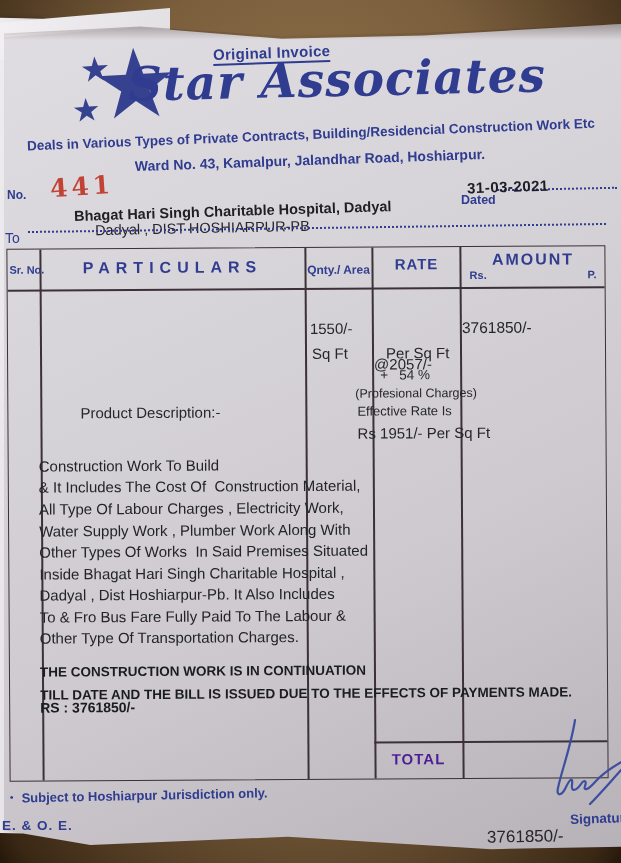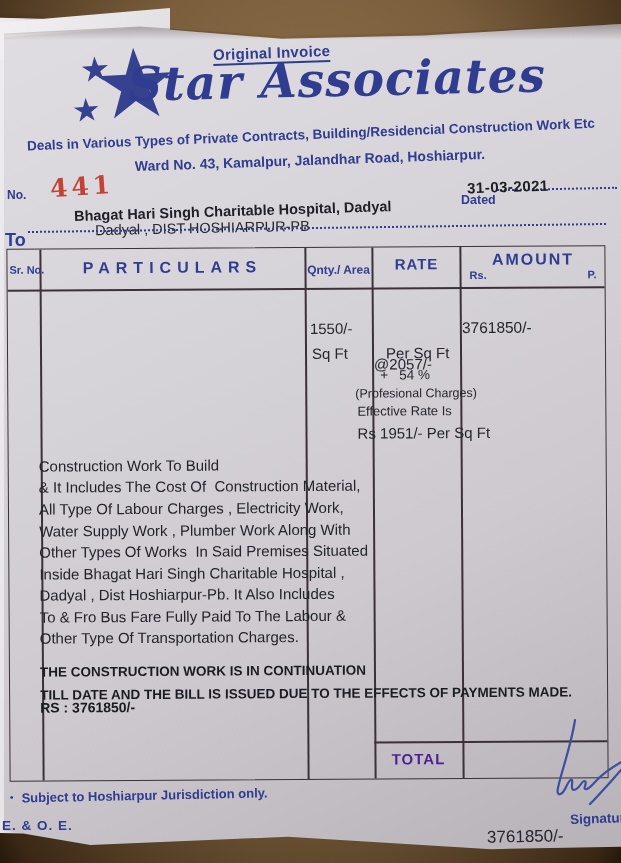--- a/index.html
+++ b/index.html
@@ -62,21 +62,21 @@
   #invoice-number{
     left:50px;top:172px;font-family:"DejaVu Serif","Liberation Serif",serif;
     font-size:25px;color:#c04335;letter-spacing:4px;transform:rotate(-4deg);font-weight:600;
   }
   #dated-label{left:461px;top:193px;font-size:12.5px;font-weight:bold;}
   #dated-dots{left:497px;top:188px;width:120px;border-bottom:2px dotted #2f3c8f;transform:rotate(-1.2deg);}
   #date-value{left:467px;top:178px;font-size:15px;font-weight:bold;color:#1d1d24;transform:rotate(-2deg);letter-spacing:.5px;}
 
   #recipient-line1{left:74px;top:203px;font-size:14.5px;font-weight:600;color:#1e1e26;transform:rotate(-1.8deg);}
   #recipient-line2{left:95px;top:220px;font-size:14.5px;color:#26262e;transform:rotate(-1.2deg);}
-  #to-label{left:5px;top:230px;font-size:18px;font-weight:bold;}
+  #to-label{left:5px;top:230px;font-size:14px;font-weight:normal;}
   #to-dots{left:28px;top:227px;width:578px;border-bottom:2.5px dotted #2f3c8f;transform:rotate(-0.8deg);}
 
   
   #invoice-table{
     left:8px;top:247px;width:597px;height:531px;
     border:1.6px solid #3b3136;transform:rotate(-0.35deg);
   }
   .vline{position:absolute;top:0;bottom:0;width:1.6px;background:#3b3136;}
   #vline-srno{left:32px;}
   #vline-particulars{left:297px;}
@@ -166,20 +166,21 @@
     <div class="cell-text" id="qnty-1">1550/-</div>
     <div class="cell-text" id="qnty-2">Sq Ft</div>
     <div class="cell-text" id="rate-1">@2057/-</div>
     <div class="cell-text" id="rate-2">Per Sq Ft</div>
     <div class="cell-text pre" id="rate-3">+   54 %</div>
     <div class="cell-text" id="rate-4">(Profesional Charges)</div>
     <div class="cell-text" id="rate-5">Effective Rate Is</div>
     <div class="cell-text" id="rate-6">Rs 1951/- Per Sq Ft</div>
     <div class="cell-text" id="amount-value">3761850/-</div>
 
+    <div class="cell-text" id="product-desc-label">Product Description:-</div>
     <div class="desc-line pre" style="top:208px">Construction Work To Build</div>
     <div class="desc-line pre" style="top:229px">&amp; It Includes The Cost Of  Construction Material,</div>
     <div class="desc-line pre" style="top:251px">All Type Of Labour Charges , Electricity Work,</div>
     <div class="desc-line pre" style="top:273px">Water Supply Work , Plumber Work Along With</div>
     <div class="desc-line pre" style="top:294px">Other Types Of Works  In Said Premises Situated</div>
     <div class="desc-line pre" style="top:316px">Inside Bhagat Hari Singh Charitable Hospital ,</div>
     <div class="desc-line pre" style="top:337px">Dadyal , Dist Hoshiarpur-Pb. It Also Includes</div>
     <div class="desc-line pre" style="top:359px">To &amp; Fro Bus Fare Fully Paid To The Labour &amp;</div>
     <div class="desc-line pre" style="top:380px">Other Type Of Transportation Charges.</div>
 

